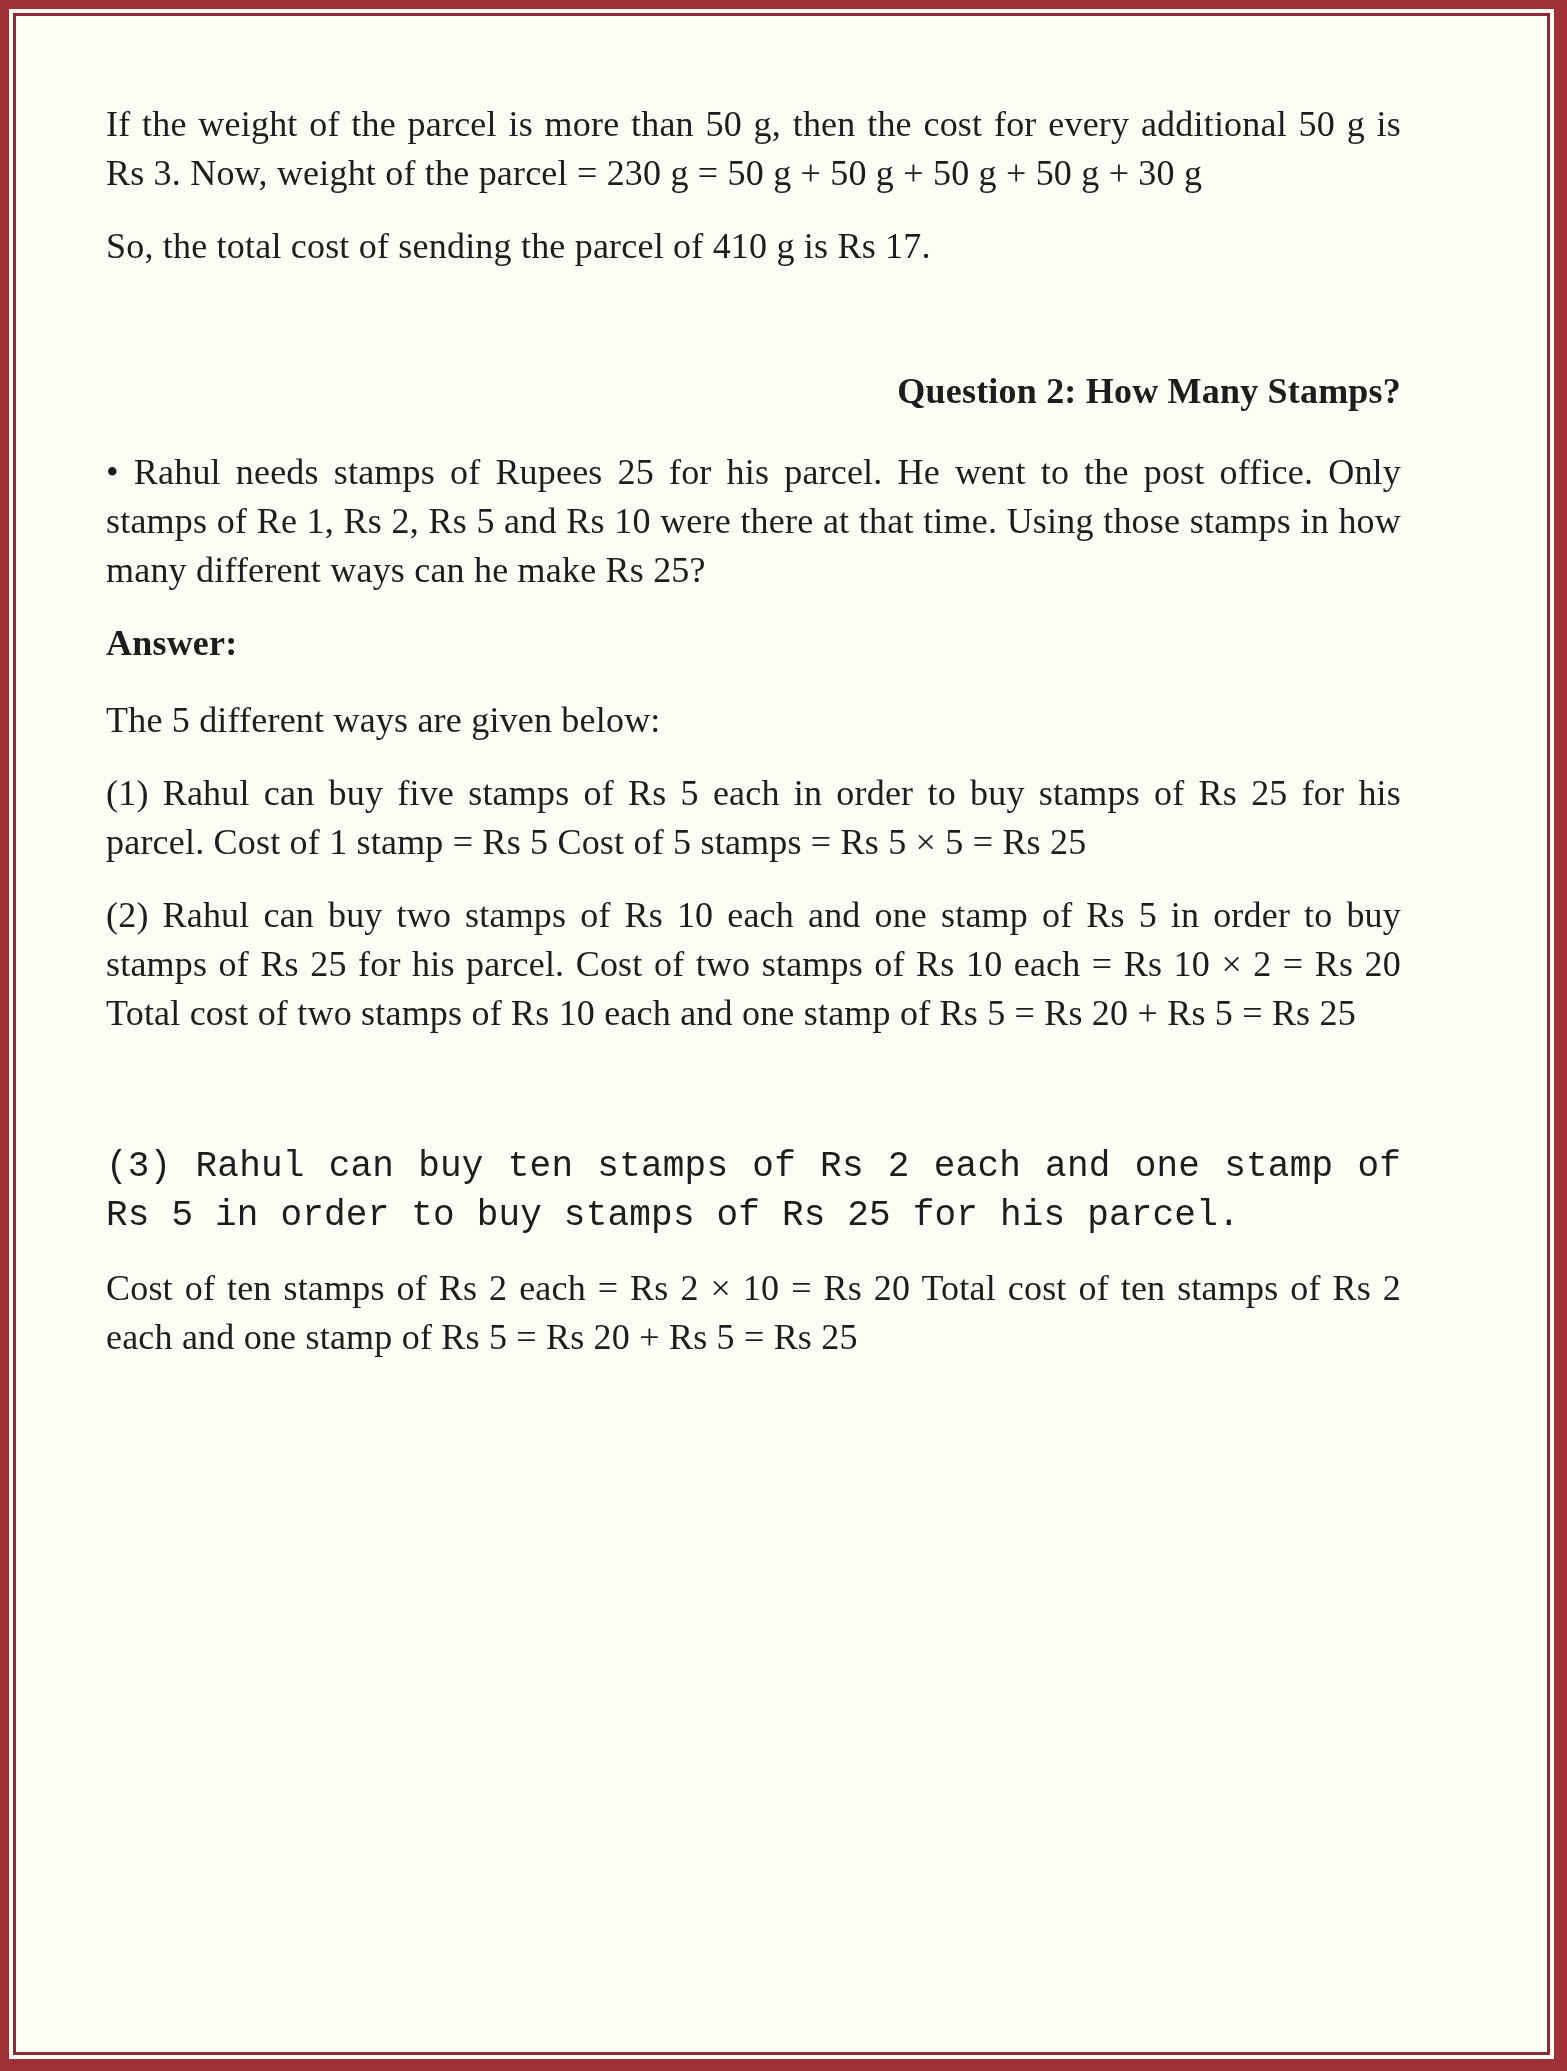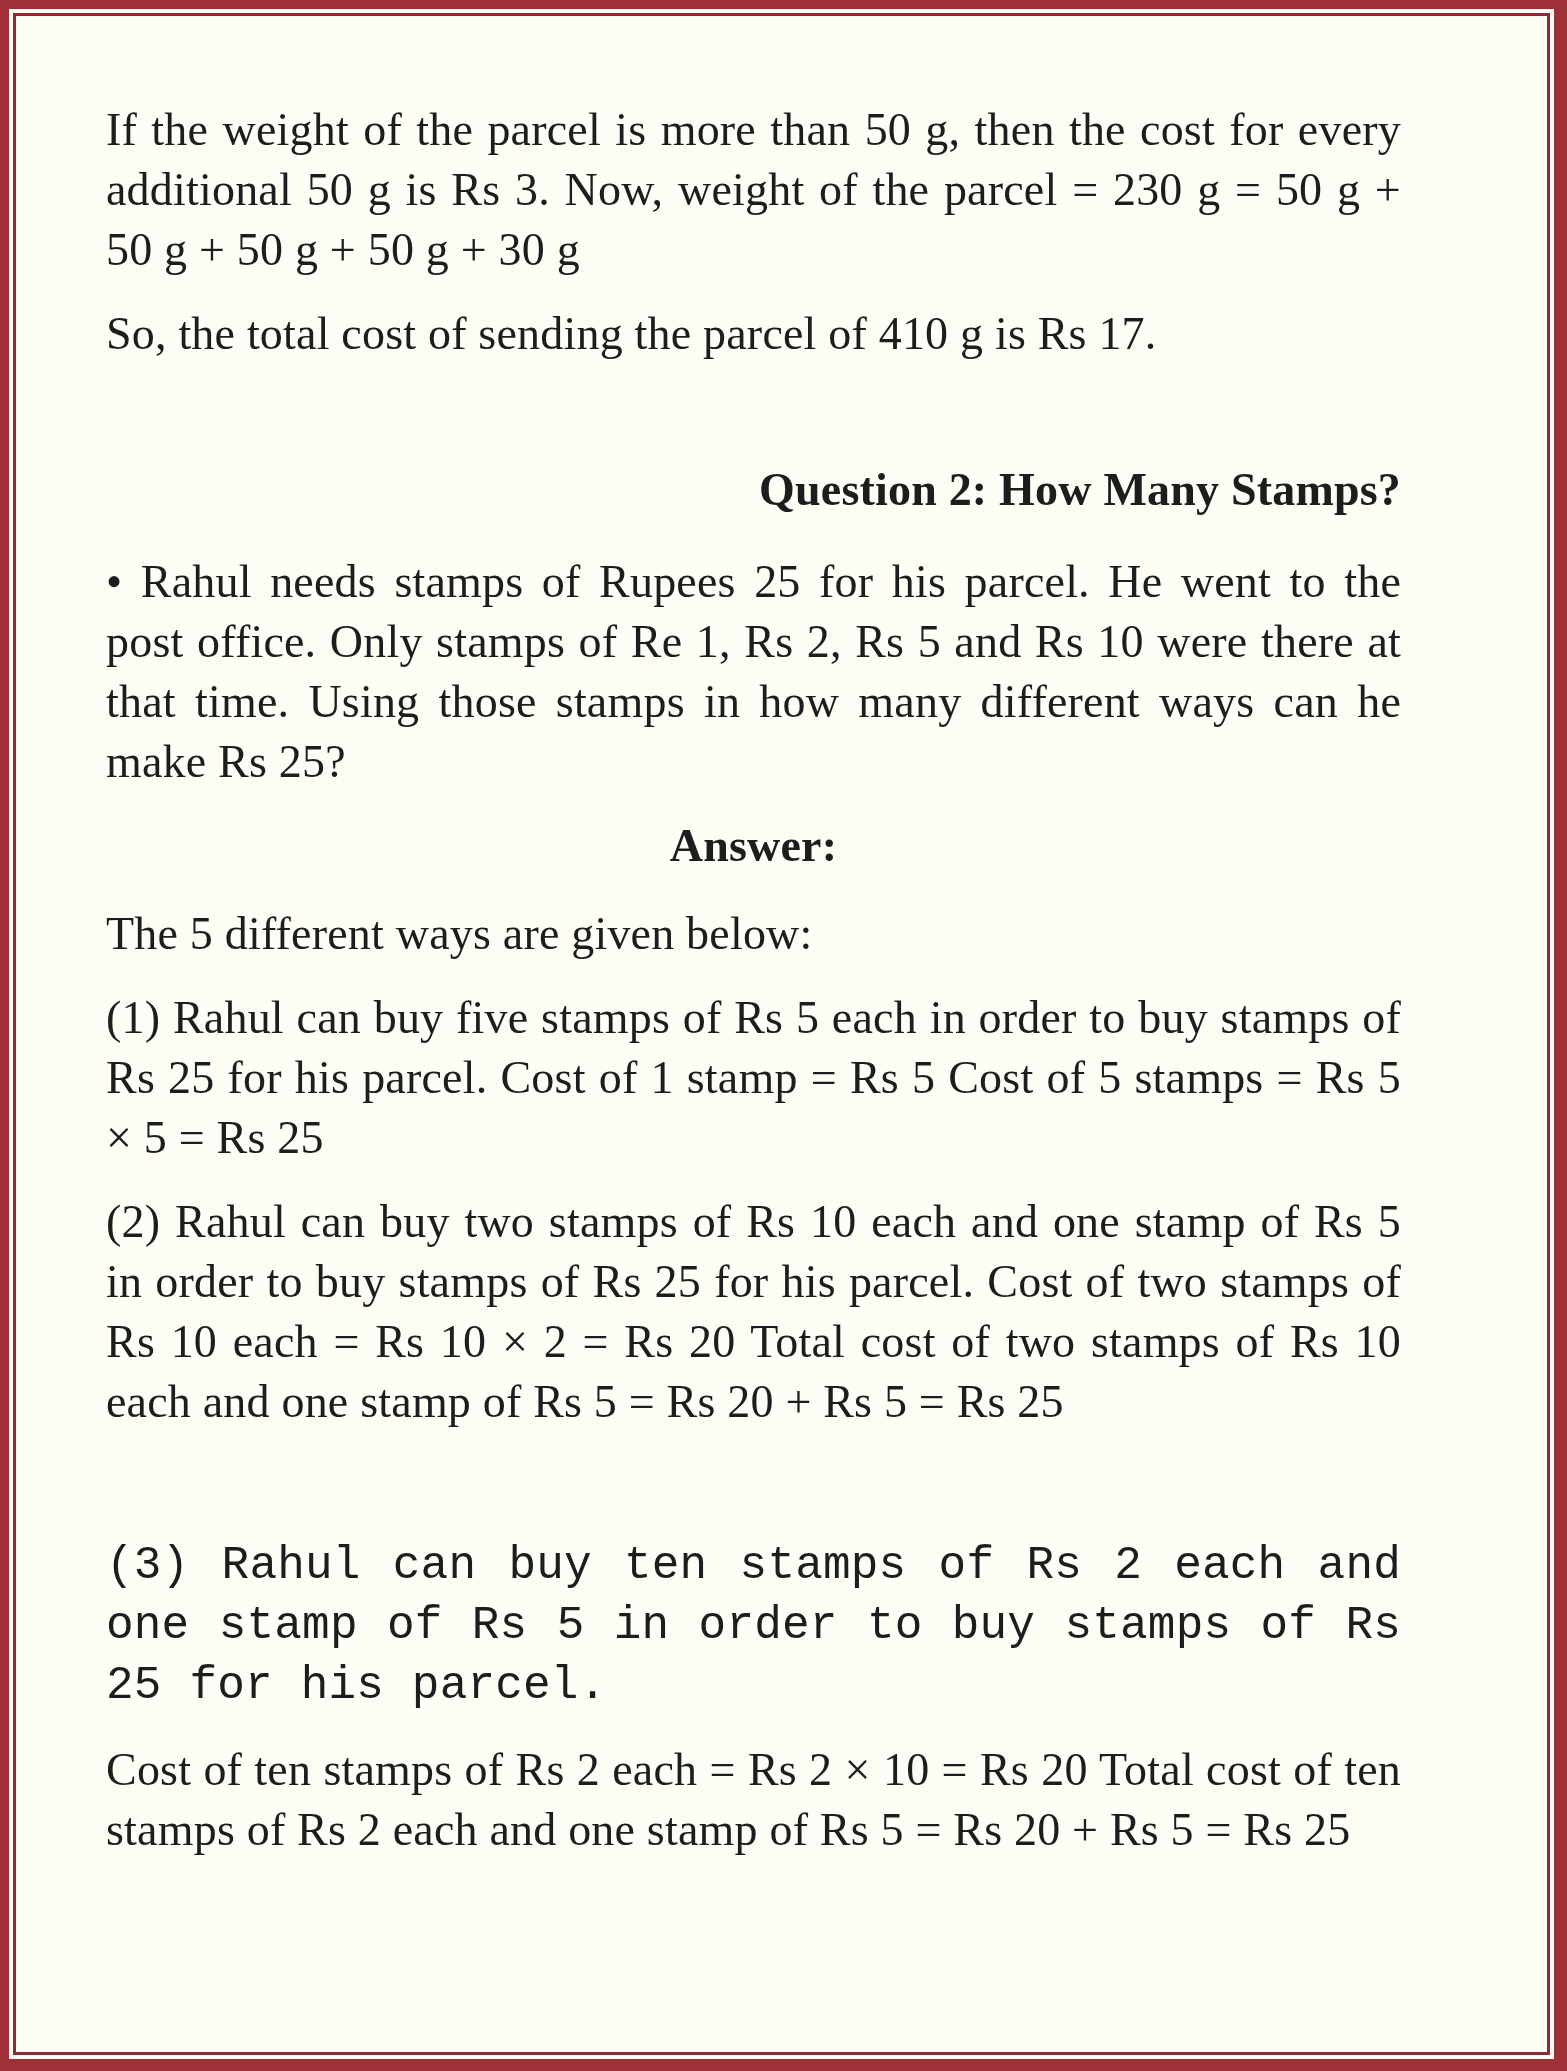--- a/index.html
+++ b/index.html
@@ -32,35 +32,35 @@
     width: 100%;
     height: 100%;
     border: 3px solid #8c2b33;    
     background: #fdfcf5;
     padding: 84px 146px 30px 90px;
     overflow: hidden;
     color: #1d1d1d;
   }
   p, h2, h3 {
     margin: 0 0 24px 0;
-    font-size: 46px;
-    line-height: 60px;
+    font-size: 36px;
+    line-height: 49px;
     font-weight: 400;
     text-align: justify;
     letter-spacing: 0.2px;
   }
   h2.question-heading {
     font-weight: 700;
     margin: 96px 0 32px 0;
     text-align: right;
   }
   h3.answer-heading {
     font-weight: 700;
     margin: 8px 0 28px 0;
-    text-align: center;
+    text-align: left;
   }
   p.single-line {
     text-align: left;
   }
   p.way-gap-top {
     margin-top: 104px;
     font-family: Liberation Mono, monospace;
   }
   .u {
     text-decoration: underline;

